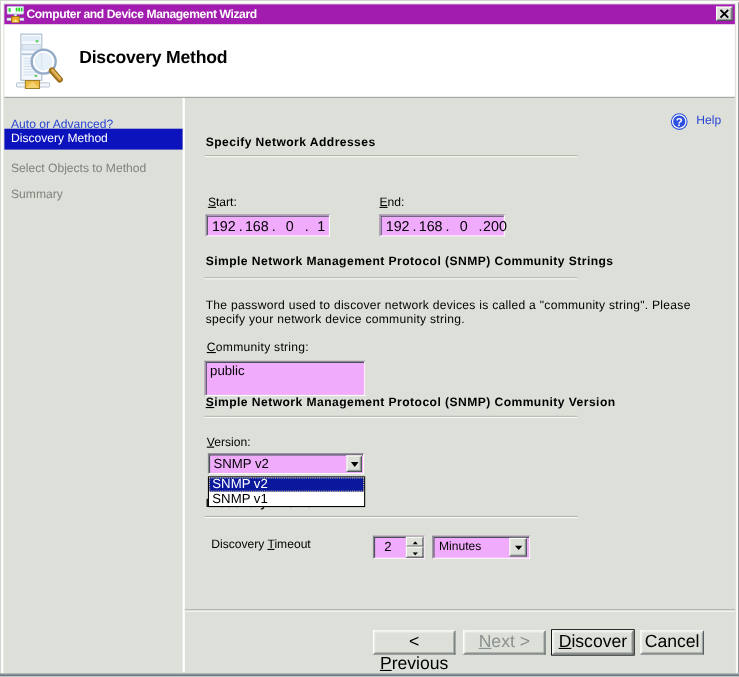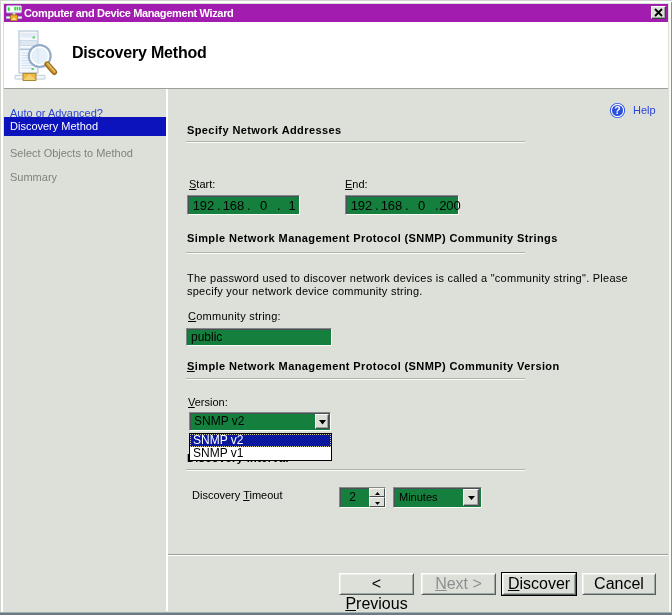--- a/index.html
+++ b/index.html
@@ -50,30 +50,30 @@
   #g4line { top:469px; }
   
   #t-spec { left:188px; top:157px; letter-spacing:0.25px; }
   #lbl-start { left:189px; top:178px; }
   #lbl-end { left:345px; top:178px; }
   #para { left:187px; top:272px; width:460px; line-height:13px; letter-spacing:0.25px; }
   #lbl-comm { left:188px; top:310px; letter-spacing:0.25px; }
   #lbl-ver { left:188px; top:396px; }
   #lbl-timeout { left:192px; top:489px; }
   
-  .sunken { background:#15803d;
+  .sunken { background:#f0abfc;
             border-top:1px solid #848a88; border-left:1px solid #848a88;
             border-bottom:1px solid #fdfdf8; border-right:1px solid #fdfdf8;
             box-shadow: inset 1px 1px 0 #49505a; }
   #ip1 { left:187px; top:195px; width:113px; height:20px; }
   #ip2 { left:345px; top:195px; width:114px; height:20px; }
   .ipinner { position:absolute; left:2px; top:3px; display:flex; font-size:13px; line-height:13px; }
   .seg { width:27px; text-align:center; } .seg:last-child { width:24px; }
   .dot { width:3px; text-align:center; }
-  #fld-comm { left:186px; top:328px; width:146px; height:18px; font-size:12px; line-height:15px; padding:1px 0 0 4px; }
+  #fld-comm { left:186px; top:328px; width:146px; height:32px; font-size:12px; line-height:15px; padding:1px 0 0 4px; }
   
   #combo-ver { left:189px; top:412px; width:142px; height:19px; font-size:12px; line-height:16px; padding:0 0 0 4px; }
   .cbtn { position:absolute; background:#dce0d8;
           border-top:1px solid #fbfbf6; border-left:1px solid #fbfbf6;
           border-right:1px solid #434b4e; border-bottom:1px solid #434b4e;
           box-shadow: inset -1px -1px 0 #9ba39d; }
   .cbtn svg { position:absolute; }
   #cbtn-ver { left:315px; top:414px; width:14px; height:15px; }
   
   #ddlist { left:189px; top:433px; width:143px; height:28px; background:#fff; border:1px solid #000; z-index:5; }
@@ -95,21 +95,21 @@
   #sep2 { left:168px; top:555px; width:500px; height:1px; background:#ffffff; }
   
   .btn { background:#dce0d8; text-align:center; line-height:20px; font-size:16px;
          border-top:1px solid #ffffff; border-left:1px solid #ffffff;
          border-right:1px solid #555d60; border-bottom:1px solid #555d60;
          box-shadow: inset 1px 1px 0 #eef0ea, inset -1px -1px 0 #a0a8a2; }
   #btn-prev { left:339px; top:573px; width:75px; height:22px; }
   #btn-next { left:421px; top:573px; width:75px; height:22px; color:#8a918f; }
   #btn-disc-outer { left:501px; top:572px; width:76px; height:24px; border:1px solid #000; background:#dce0d8; }
   #btn-disc { position:absolute; left:0px; top:0px; width:74px; height:22px; }
-  #btn-cancel { left:582px; top:573px; width:74px; height:22px; }
+  #btn-cancel { left:582px; top:573px; width:58px; height:22px; }
   u { text-decoration:underline; text-underline-offset:1px; }
 </style>
 </head>
 <body>
 <div id="win">
 
   <div id="header" class="abs"></div>
 
   <div id="edge-top1" class="abs"></div>
   <div id="edge-top2" class="abs"></div>

